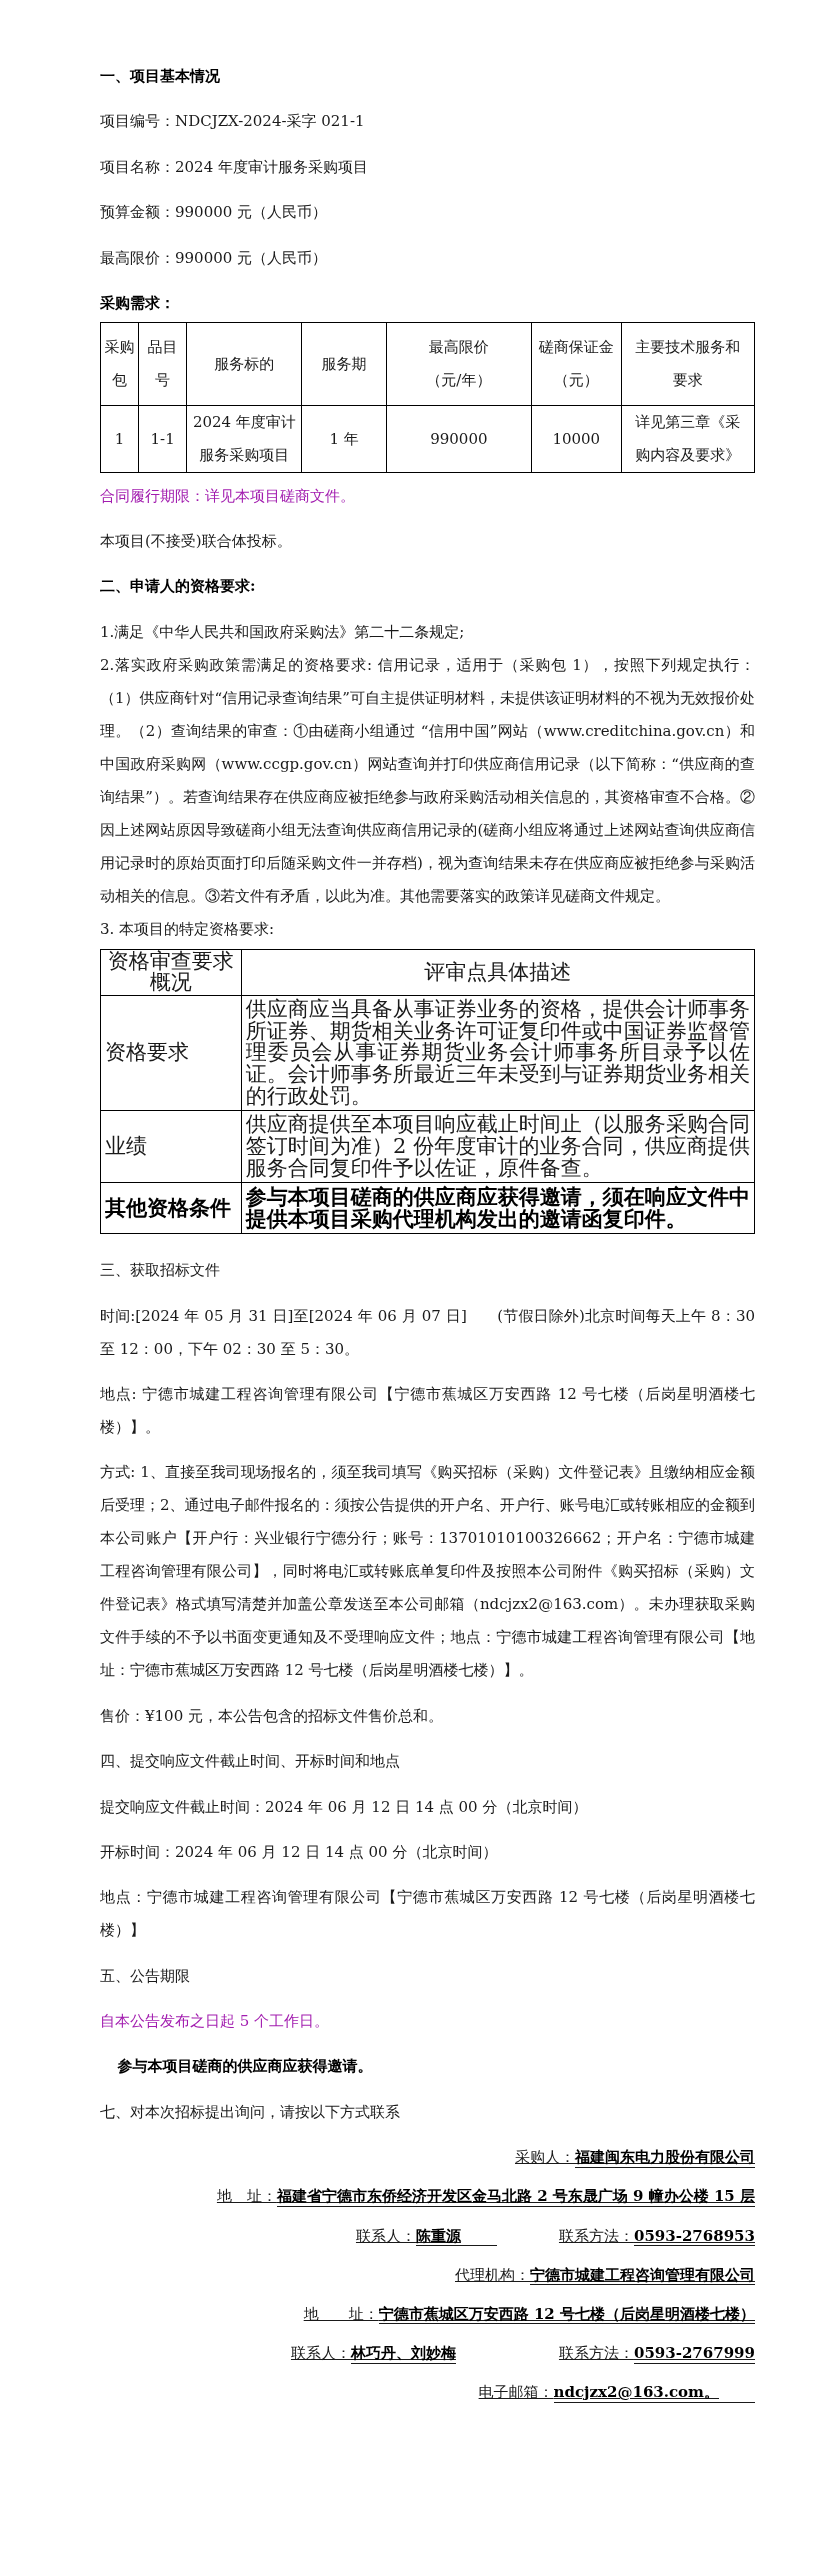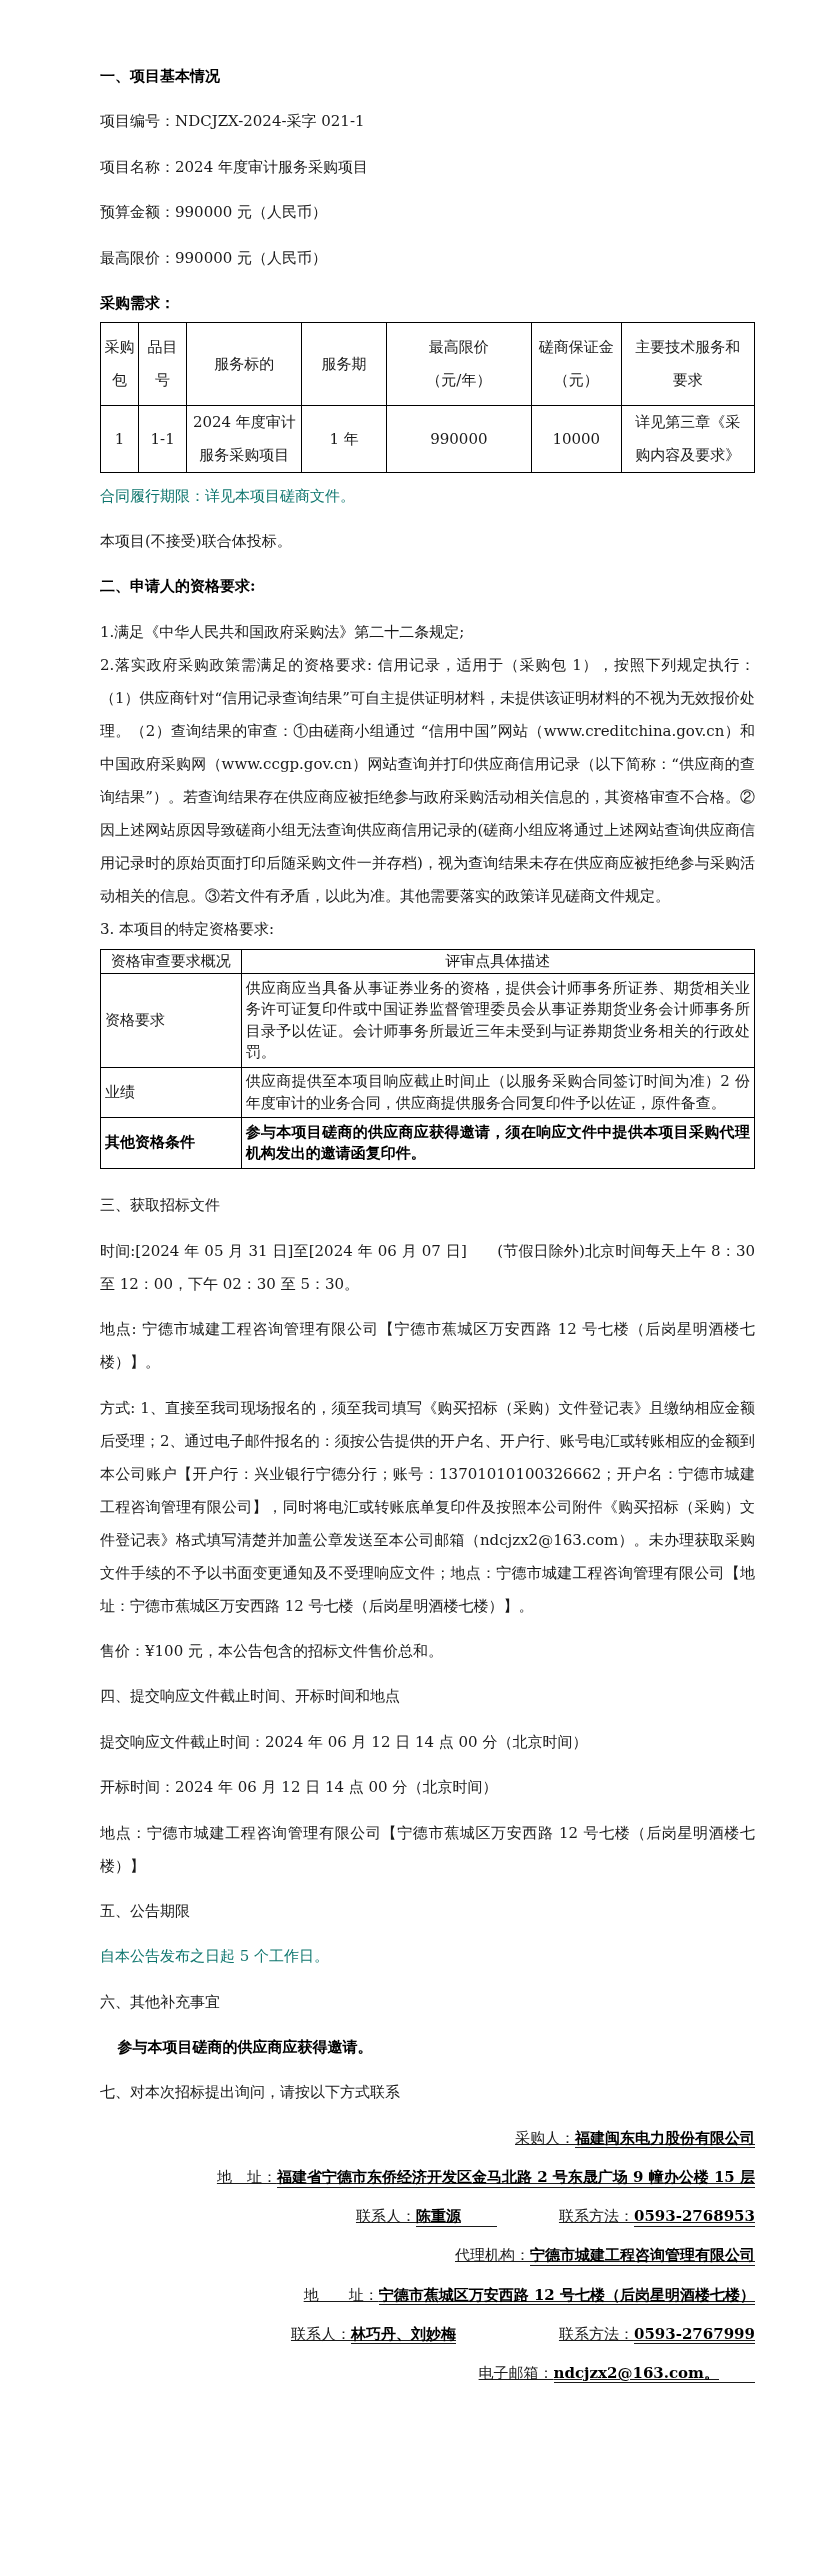--- a/index.html
+++ b/index.html
@@ -19,21 +19,21 @@
     height: 100%;
     padding: 60px 63px 0 100px;
   }
   .para, .hd {
     line-height: 33px;
     margin: 0 0 12.4px 0;
     text-align: justify;
   }
   .tight { margin-bottom: 0; }
   .b { font-weight: bold; color: #000; }
-  .gray { color: #0f766e; }
+  .gray { color: #a21caf; }
   .indent1 { padding-left: 17.5px; }
   .hd { text-align: left; }
 
   
   table.t1 {
     width: 100%;
     border-collapse: collapse;
     margin: 2.1px 0 6.2px 0;
     border-radius: 14px;
   }
@@ -60,21 +60,21 @@
     border-collapse: collapse;
     margin: 3.1px 0 20.6px 0;
     border-top: 1.5px solid #555;
     border-bottom: 1px solid #000;
   }
   table.t2 td {
     border: 0.5px solid #000;
     vertical-align: middle;
     line-height: 21.6px;
     padding: 3.1px 4.1px;
-    font-size: 15px;
+    font-size: 21px;
   }
   table.t2 td.name { width: 21.5%; }
   table.t2 td.desc { text-align: justify; }
   table.t2 tr.boldrow td { font-weight: bold; color: #000; }
   table.t2 tr.hrow td { text-align: center; padding: 1px 4.1px; }
 
   
   .contact {
     line-height: 33px;
     margin: 0 0 6.2px 0;
@@ -173,21 +173,20 @@
   <p class="para">售价：¥100 元，本公告包含的招标文件售价总和。</p>
 
   <p class="hd">四、提交响应文件截止时间、开标时间和地点</p>
   <p class="para">提交响应文件截止时间：2024 年 06 月 12 日 14 点 00 分（北京时间）</p>
   <p class="para">开标时间：2024 年 06 月 12 日 14 点 00 分（北京时间）</p>
   <p class="para">地点：宁德市城建工程咨询管理有限公司【宁德市蕉城区万安西路 12 号七楼（后岗星明酒楼七楼）】</p>
 
   <p class="hd">五、公告期限</p>
   <p class="para gray">自本公告发布之日起 5 个工作日。</p>
 
-  <p class="hd">六、其他补充事宜</p>
   <p class="para b indent1">参与本项目磋商的供应商应获得邀请。</p>
 
   <p class="hd">七、对本次招标提出询问，请按以下方式联系</p>
 
   <p class="contact"><span>采购人：</span><span class="uv">福建闽东电力股份有限公司</span></p>
 
   <p class="contact"><span>地　址：</span><span class="uv">福建省宁德市东侨经济开发区金马北路 2 号东晟广场 9 幢办公楼 15 层</span></p>
 
   <p class="contact"><span>联系人：</span><span class="uv pad-r">陈重源</span><span class="gap1">联系方法：</span><span class="uv">0593-2768953</span></p>
 

